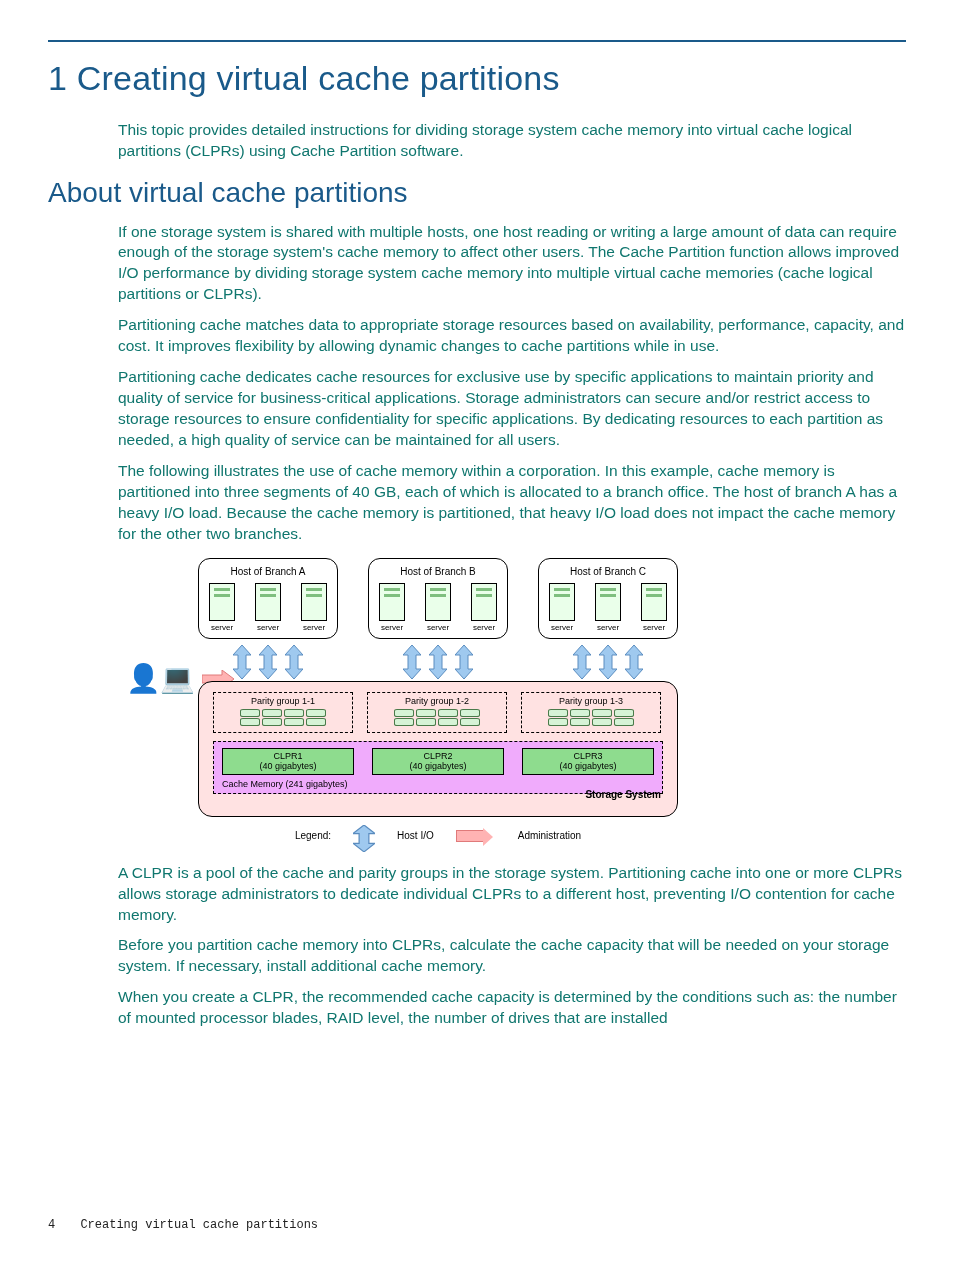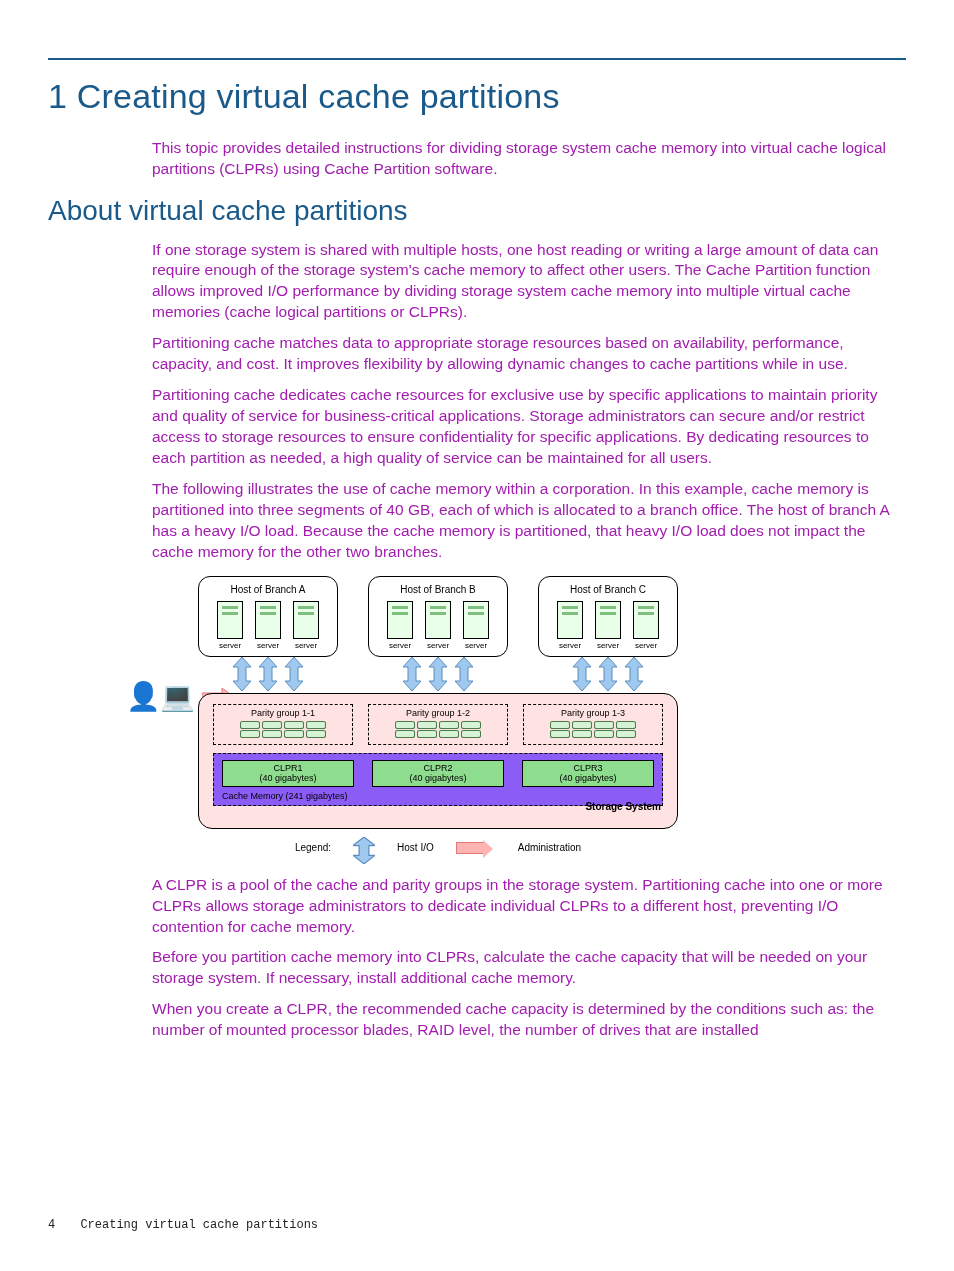--- a/index.html
+++ b/index.html
@@ -7,40 +7,40 @@
     font-family: "Segoe UI", "Helvetica Neue", Arial, sans-serif;
     background: #fff;
     width: 954px;
     height: 1271px;
     position: relative;
     color: #000;
     font-size: 15.5px;
     line-height: 1.35;
   }
   .page {
-    padding: 58px 48px 30px 48px;
+    padding: 40px 48px 30px 48px;
     position: relative;
     height: 100%;
   }
   .rule {
     border-top: 2px solid #1a5a8a;
     margin-bottom: 14px;
   }
   h1.chapter {
     font-family: "Segoe UI Light", "Helvetica Neue Light", Arial, sans-serif;
     font-weight: 300;
     font-size: 34px;
     color: #1a5a8a;
     margin-bottom: 18px;
     letter-spacing: 0.2px;
   }
   .intro, .body-text {
-    margin-left: 104px;
+    margin-left: 70px;
     margin-bottom: 10px;
-    color: #a21caf;
+    color: #0f766e;
   }
   h2.section {
     font-family: "Segoe UI Light","Helvetica Neue Light",Arial,sans-serif;
     font-weight: 300;
     font-size: 28px;
     color: #1a5a8a;
     margin-top: 12px;
     margin-bottom: 10px;
   }
   .footer {
@@ -56,37 +56,38 @@
   
   .diagram-wrap {
     margin: 14px 0 16px 150px;
     width: 480px;
     position: relative;
   }
   .host-row {
     display: flex;
     justify-content: space-between;
     gap: 14px;
+    margin-bottom: 6px;
   }
   .host-box {
     border: 1.5px solid #000;
     border-radius: 12px;
     padding: 6px 8px 4px 8px;
     text-align: center;
     width: 140px;
   }
   .host-label {
     font-family: Arial, sans-serif;
     font-size: 10px;
     margin-bottom: 4px;
   }
   .servers {
     display: flex;
-    justify-content: center;
-    gap: 8px;
+    justify-content: flex-end;
+    gap: 16px;
   }
   .server {
     width: 30px;
   }
   .srv-icon {
     width: 26px; height: 38px;
     border: 1px solid #000;
     background: linear-gradient(#eaffea,#eaffea);
     position: relative;
     margin: 0 auto 2px auto;
@@ -110,41 +111,41 @@
   .bi-arrow svg { width:100%; height:100%; }
 
   .storage-box {
     border: 1.5px solid #000;
     border-radius: 14px;
     background: #ffe2e2;
     padding: 10px 14px 22px 14px;
     position: relative;
   }
   .pg-row {
-    display:flex; justify-content: space-between; gap:14px;
+    display:flex; justify-content: flex-start; gap:14px;
     margin-bottom: 8px;
   }
   .pg-group {
     border: 1px dashed #000;
     width: 140px;
     padding: 2px 6px 6px 6px;
     text-align:center;
   }
   .pg-label { font-size: 9px; font-family: Arial, sans-serif; margin-bottom:2px; }
   .disk-stack {
     display:flex; flex-direction:column; gap:1px; align-items:center;
   }
   .disk-row { display:flex; gap:2px; }
   .disk {
     width: 20px; height: 8px; border:1px solid #4a7a4a; border-radius:3px/2px;
     background:#d6f3d6;
   }
   .cache-box {
     border: 1px dashed #000;
-    background: #8b5cf6;
+    background: #f0abfc;
     padding: 6px 8px 18px 8px;
     position: relative;
   }
   .clpr-row { display:flex; justify-content: space-between; gap:14px; }
   .clpr {
     width: 132px;
     border: 1.5px solid #000;
     background: #8edc8e;
     text-align:center;
     font-size:9px;

